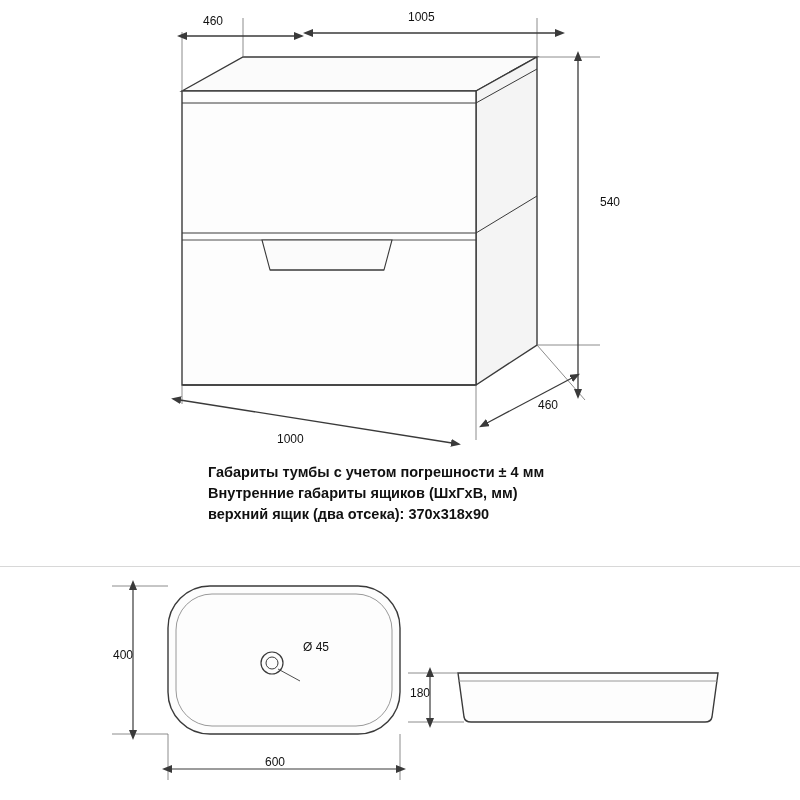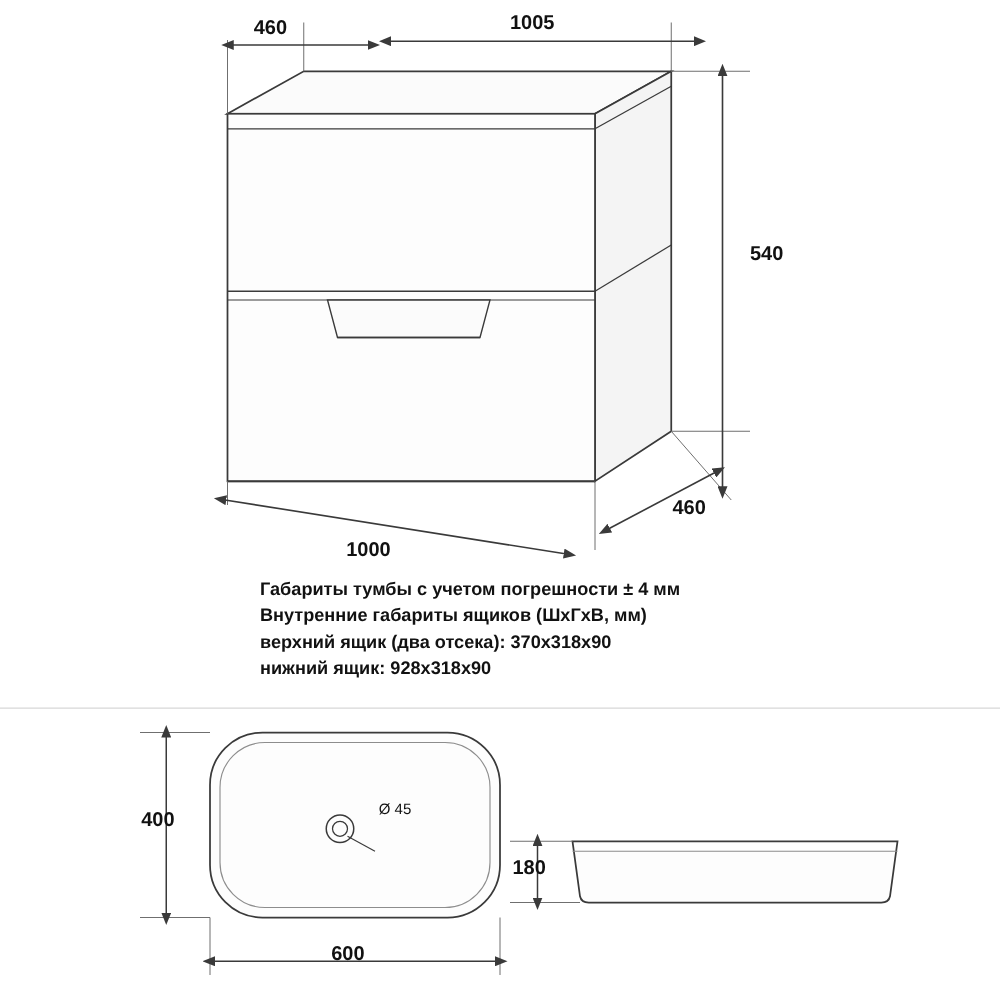--- a/index.html
+++ b/index.html
@@ -23,22 +23,22 @@
   }
   svg.diagram {
     position: absolute;
     left: 0; top: 0;
     width: 800px;
     height: 800px;
   }
   .dim-label {
     position: absolute;
     font-family: "Liberation Sans", sans-serif;
-    font-weight: bold;
-    font-size: 16px;
+    font-weight: normal;
+    font-size: 12px;
     color: #111;
     white-space: nowrap;
   }
   .dim-label.tiny {
     font-size: 12px;
     font-weight: normal;
   }
   .spec-block {
     position: absolute;
     left: 208px;
@@ -159,21 +159,20 @@
   <div class="dim-label" style="left:600px; top:195px;">540</div>
 
   <div class="dim-label" style="left:277px; top:432px;">1000</div>
 
   <div class="dim-label" style="left:538px; top:398px;">460</div>
 
   <div class="spec-block">
     <span class="spec-line">Габариты тумбы с учетом погрешности ± 4 мм</span>
     <span class="spec-line">Внутренние габариты ящиков (ШхГхВ, мм)</span>
     <span class="spec-line">верхний ящик (два отсека): 370х318х90</span>
-    <span class="spec-line">нижний ящик: 928х318х90</span>
   </div>
 
   <div class="divider"></div>
 
   <div class="dim-label" style="left:113px; top:648px;">400</div>
 
   <div class="dim-label" style="left:265px; top:755px;">600</div>
 
   <div class="dim-label tiny" style="left:303px; top:640px;">Ø 45</div>
 

